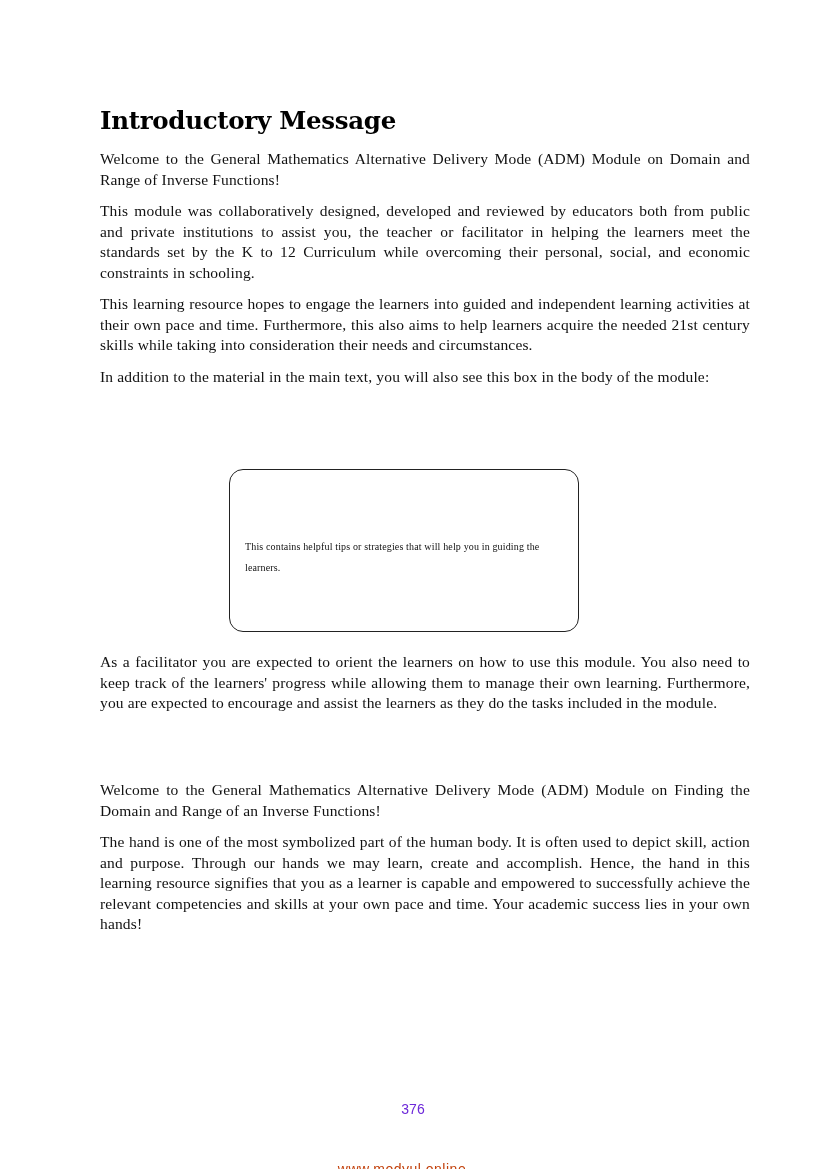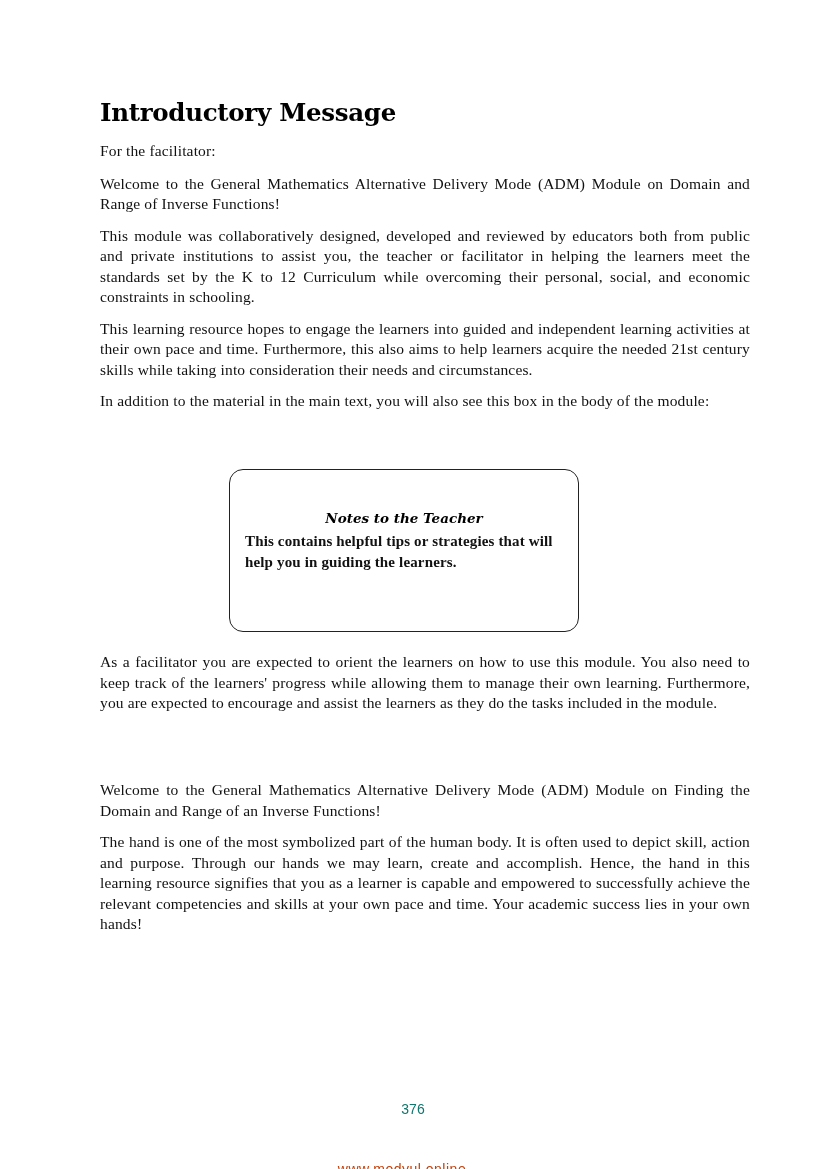--- a/index.html
+++ b/index.html
@@ -11,21 +11,21 @@
       width: 826px;
       height: 1169px;
       position: relative;
       overflow: hidden;
       color: #111111;
       font-family: "DejaVu Serif", "Liberation Serif", serif;
     }
     .page {
       position: absolute;
       left: 100px;
-      top: 98px;
+      top: 106px;
       width: 650px;
     }
     .title {
       font-family: "DejaVu Serif", serif;
       font-weight: bold;
       font-size: 24.5px;
       margin: 0 0 14px 0;
       letter-spacing: -0.3px;
       color: #000;
     }
@@ -57,28 +57,27 @@
       right: 0;
       text-align: center;
       font-family: "DejaVu Serif", serif;
       font-weight: bold;
       font-style: italic;
       font-size: 13.5px;
       color: #000;
     }
     .notes-body {
       position: absolute;
-      top: 61px;
+      top: 67px;
       left: 15px;
       right: 12px;
       font-family: "Liberation Serif", "DejaVu Serif", serif;
-      font-size: 15px;
+      font-size: 10px;
       line-height: 20.5px;
       letter-spacing: 0.15px;
-      font-weight: bold;
     }
     .p-after-box {
       position: absolute;
       left: 100px;
       top: 652px;
       width: 650px;
     }
     .learner {
       position: absolute;
       left: 100px;
@@ -87,49 +86,47 @@
     }
     .learner p.tight { margin-bottom: 5px; }
     .page-number {
       position: absolute;
       top: 1101px;
       left: 0;
       width: 826px;
       text-align: center;
       font-family: "Liberation Sans", sans-serif;
       font-size: 14px;
-      color: #0f766e;
+      color: #6d28d9;
     }
     .watermark {
       position: absolute;
       top: 1125px;
       left: 0;
       width: 804px;
       text-align: center;
       font-family: "Liberation Sans", sans-serif;
       font-size: 14px;
       letter-spacing: 0.5px;
       color: #c2410c;
       margin-top: 36px;
     }
   </style>
 </head>
 <body>
 
 <div class="page">
   <h1 class="title">Introductory Message</h1>
-  <p class="label-line">For the facilitator:</p>
   <p>Welcome to the General Mathematics Alternative Delivery Mode (ADM) Module on Domain and Range of Inverse Functions!</p>
   <p>This module was collaboratively designed, developed and reviewed by educators both from public and private institutions to assist you, the teacher or facilitator in helping the learners meet the standards set by the K to 12 Curriculum while overcoming their personal, social, and economic constraints in schooling.</p>
   <p>This learning resource hopes to engage the learners into guided and independent learning activities at their own pace and time. Furthermore, this also aims to help learners acquire the needed 21st century skills while taking into consideration their needs and circumstances.</p>
   <p>In addition to the material in the main text, you will also see this box in the body of the module:</p>
 </div>
 
 <div class="notes-box">
-  <div class="notes-title">Notes to the Teacher</div>
   <div class="notes-body">This contains helpful tips or strategies that will help you in guiding the learners.</div>
 </div>
 
 <div class="p-after-box">
   <p>As a facilitator you are expected to orient the learners on how to use this module. You also need to keep track of the learners' progress while allowing them to manage their own learning. Furthermore, you are expected to encourage and assist the learners as they do the tasks included in the module.</p>
 </div>
 
 <div class="learner">
   <p>Welcome to the General Mathematics Alternative Delivery Mode (ADM) Module on Finding the Domain and Range of an Inverse Functions!</p>
   <p class="tight">The hand is one of the most symbolized part of the human body. It is often used to depict skill, action and purpose. Through our hands we may learn, create and accomplish. Hence, the hand in this learning resource signifies that you as a learner is capable and empowered to successfully achieve the relevant competencies and skills at your own pace and time. Your academic success lies in your own hands!</p>

